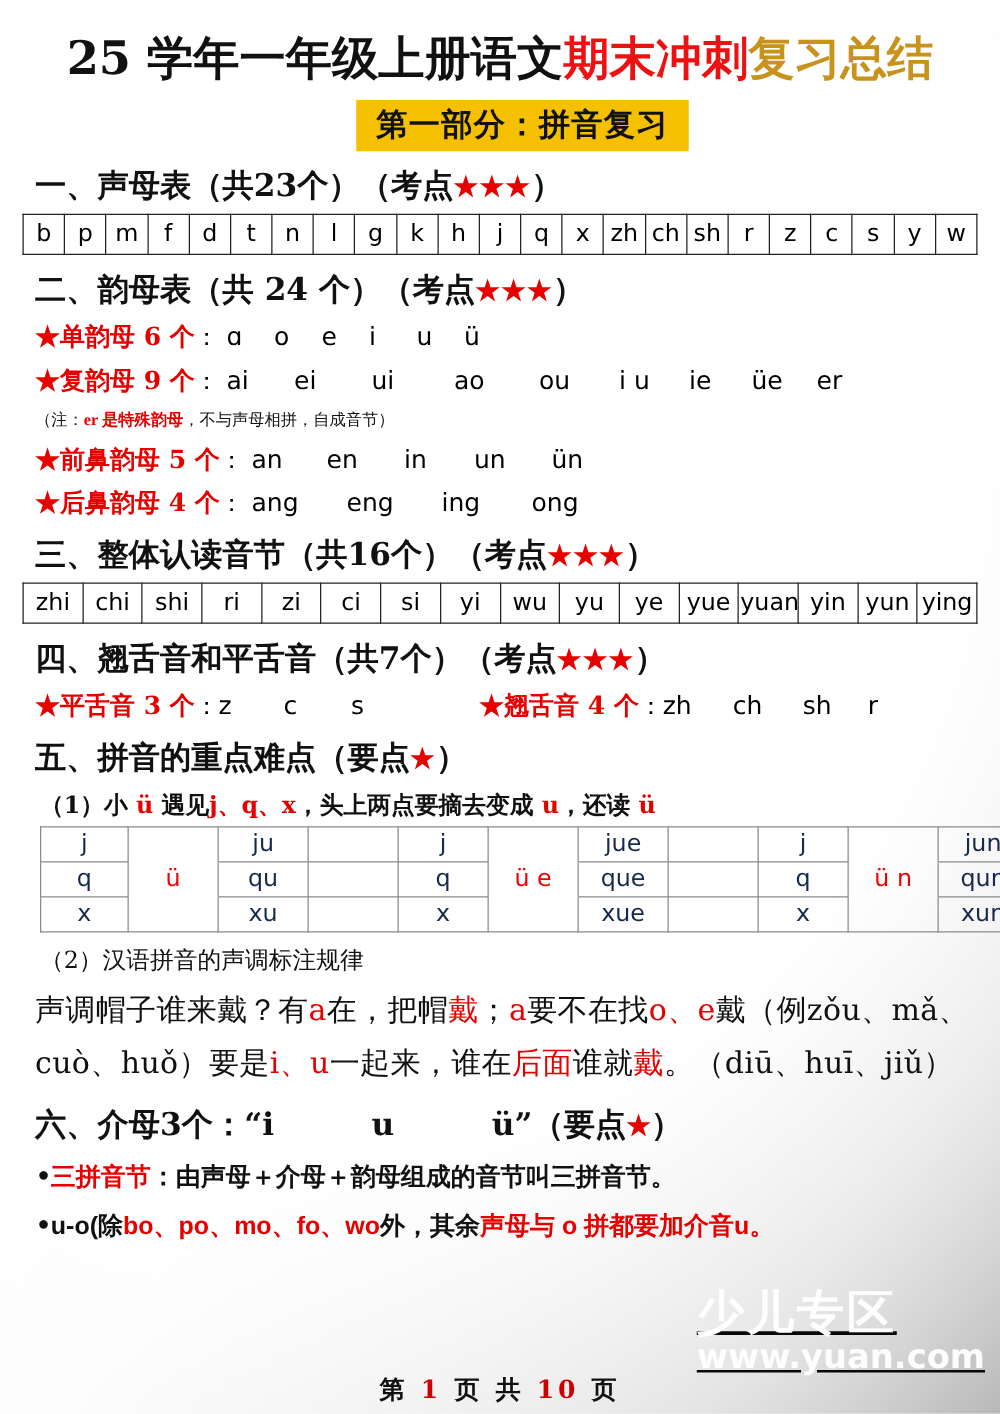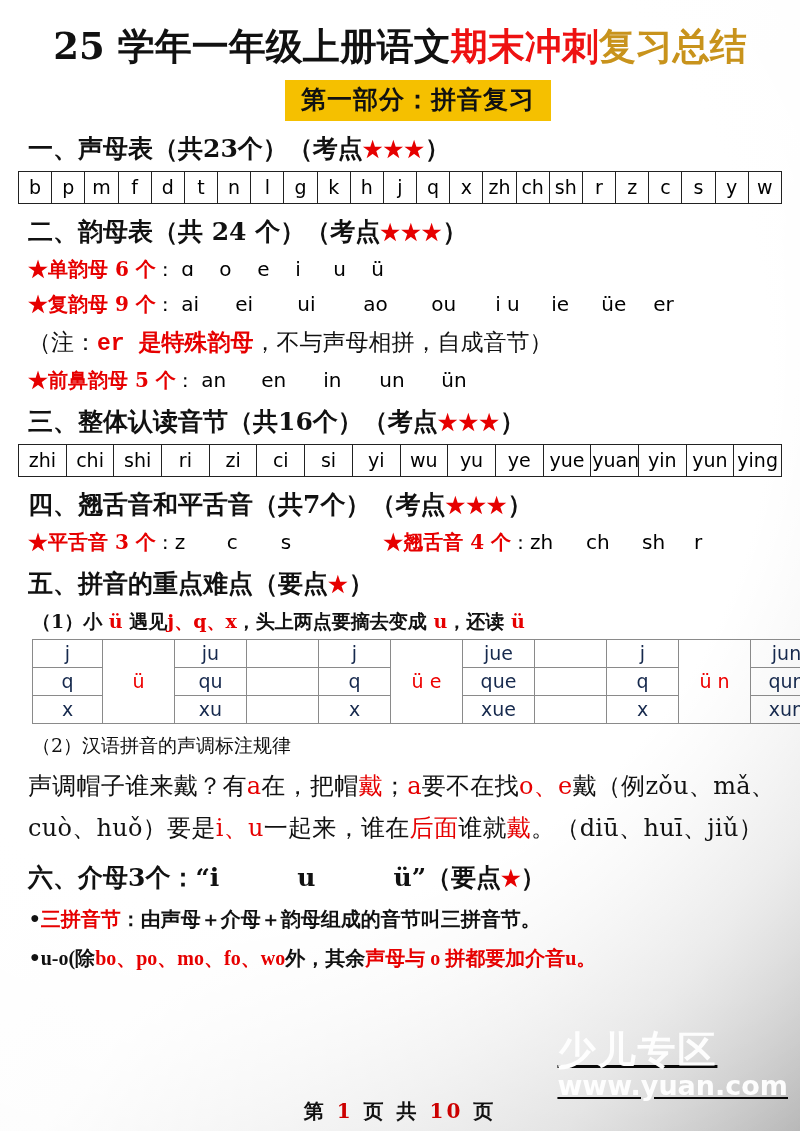--- a/index.html
+++ b/index.html
@@ -109,23 +109,23 @@
   }
   .vals {
     font-family: "DejaVu Sans", "Liberation Sans", sans-serif;
     color: #000;
     font-size: 20px;
     letter-spacing: 0px;
   }
   .vals span { display: inline-block; }
 
   .note {
-    font-size: 23px;
+    font-size: 13px;
     margin: 9px 0 9px 10px;
-    font-family: Liberation Mono, monospace;
+    font-family: Liberation Serif, serif;
     color: #111;
     white-space: nowrap;
   }
   .note .red { color: #e60000; font-weight: bold; }
 
   .two-col {
     margin: 8px 0 8px 10px;
     font-size: 19px;
     white-space: nowrap;
     font-family: "DejaVu Serif", "Liberation Serif", serif;
@@ -188,21 +188,21 @@
     font-size: 25px;
     color: #111;
     margin: 12px 0 6px 10px;
     white-space: nowrap;
   }
   .medial .sp1 { display: inline-block; width: 78px; }
   .medial .sp2 { display: inline-block; width: 78px; }
   .medial .star { color: #e60000; font-size: 22px; }
 
   .bullet {
-    font-family: Liberation Serif, serif;
+    font-family: Liberation Sans, sans-serif;
     font-size: 20px;
     color: #111;
     margin: 12px 0 4px 12px;
     white-space: nowrap;
     font-weight: bold;
   }
   .bullet .red { color: #e60000; }
   .bullet .dot { font-size: 16px; vertical-align: 3px; margin-right: 1px; }
 
   
@@ -318,20 +318,25 @@
   <div class="note">
     <span>（注：</span><span class="red">er 是特殊韵母</span><span>，不与声母相拼，自成音节）</span>
   </div>
 
   <div class="line">
     <span class="lbl">★前鼻韵母 5 个</span><span>：</span><span class="vals">
       <span style="width:60px">an</span><span style="width:62px">en</span><span style="width:56px">in</span><span style="width:62px">un</span><span>ün</span>
     </span>
   </div>
 
+  <div class="line">
+    <span class="lbl">★后鼻韵母 4 个</span><span>：</span><span class="vals">
+      <span style="width:76px">ang</span><span style="width:76px">eng</span><span style="width:72px">ing</span><span>ong</span>
+    </span>
+  </div>
 
   <div class="sec-h">
     <span>三、整体认读音节（共16个）（考点</span><span class="star">★★★</span><span>）</span>
   </div>
   <table class="grid">
     <tbody>
         <tr>
       <td>zhi</td>
       <td>chi</td>
       <td>shi</td>

